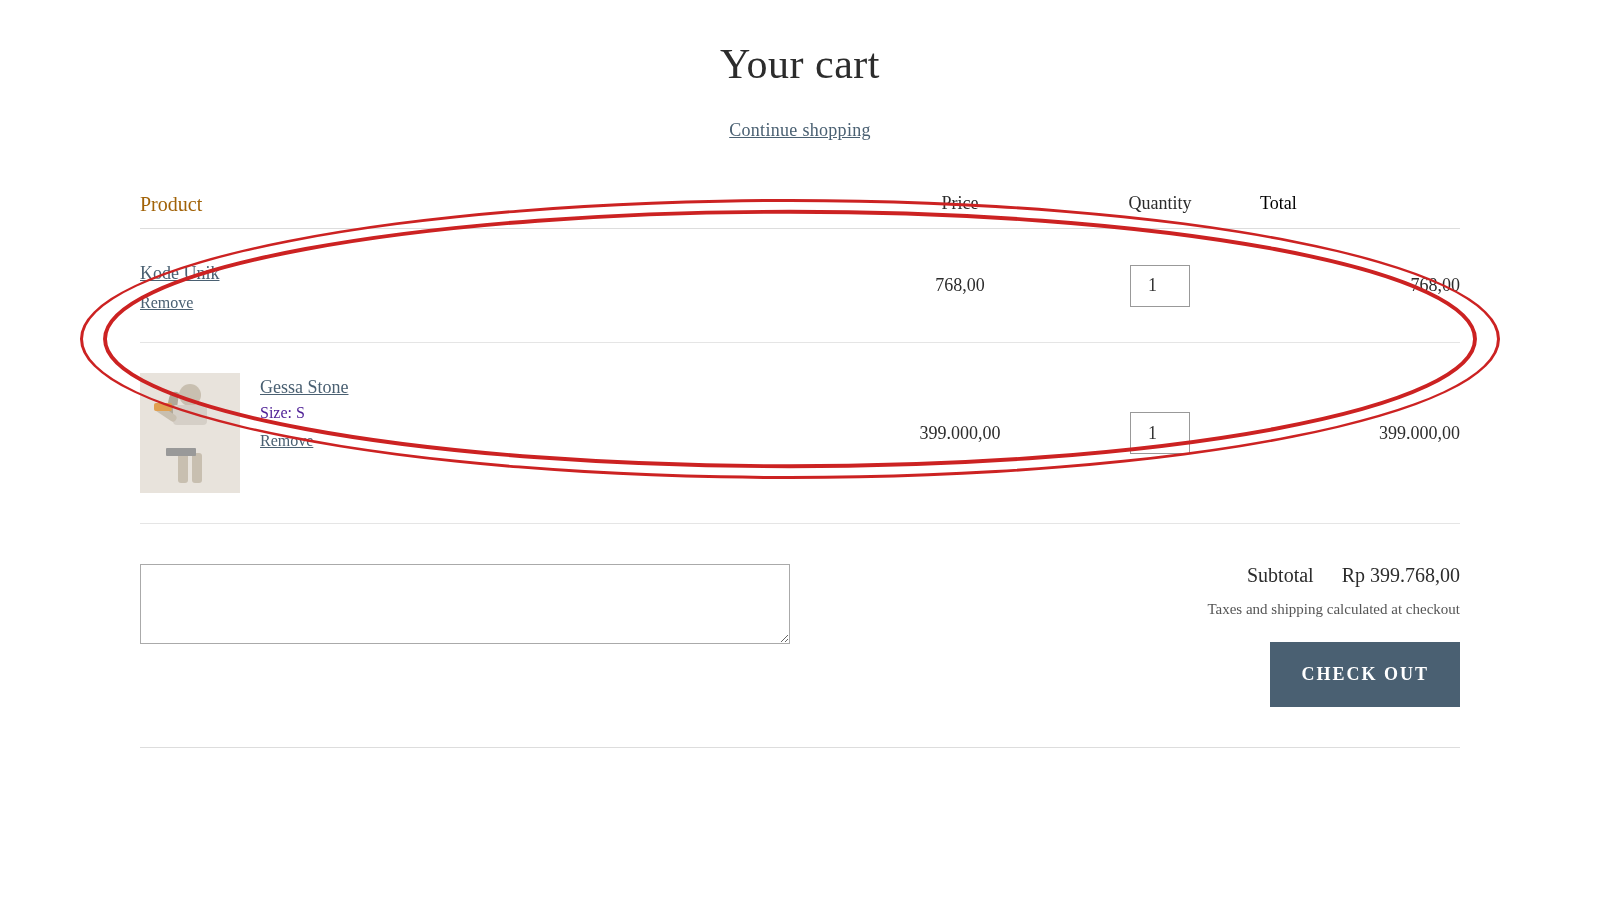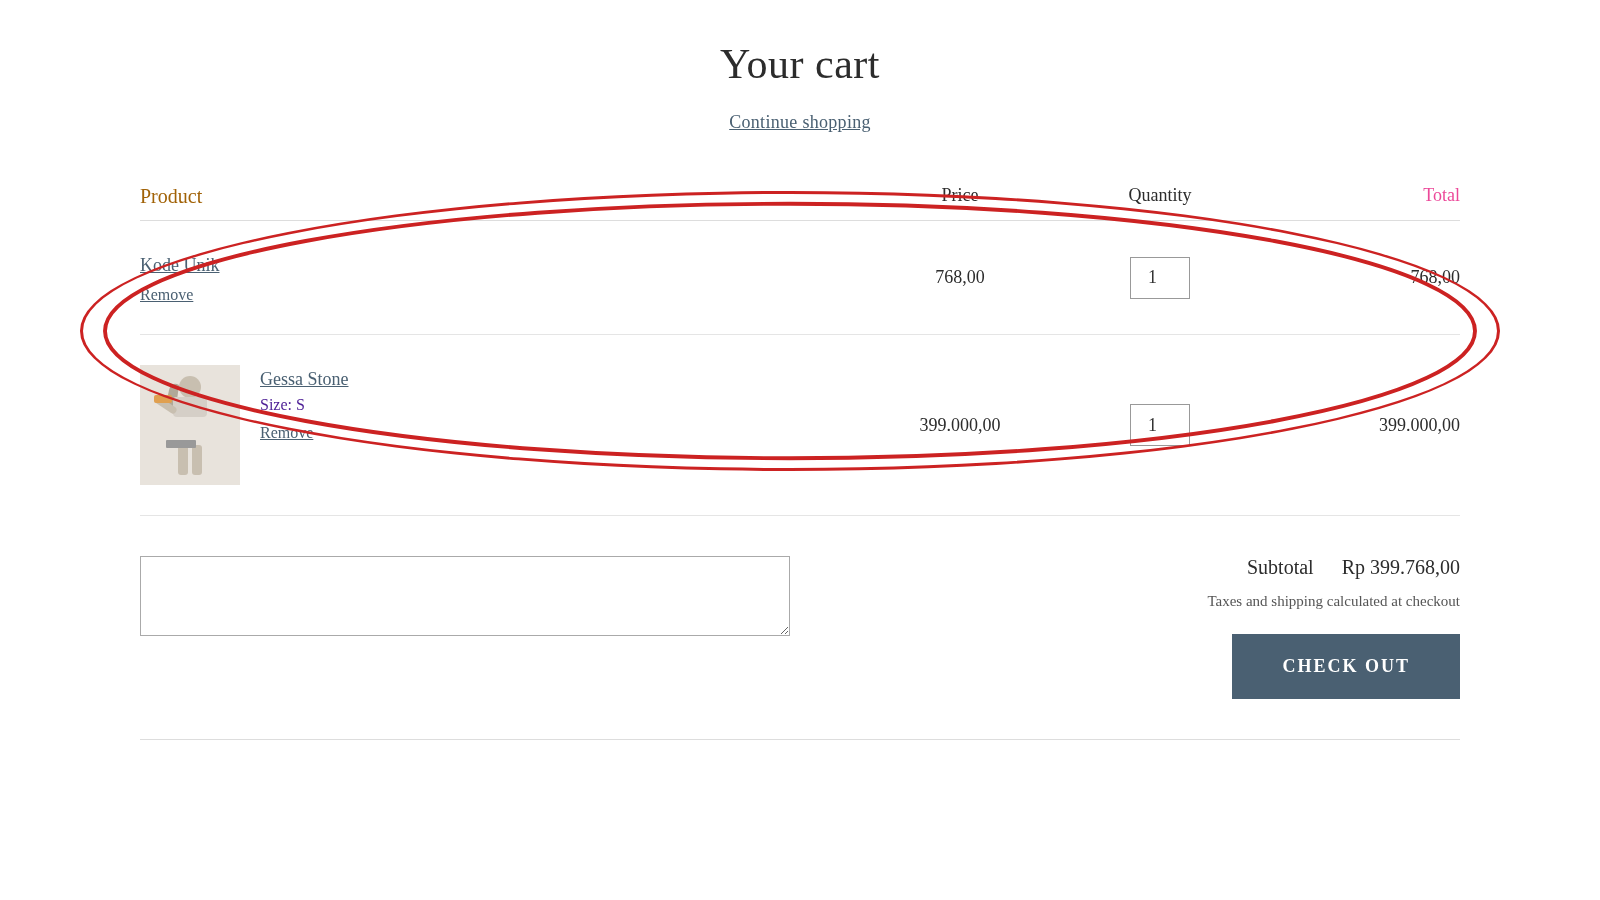--- a/index.html
+++ b/index.html
@@ -20,21 +20,21 @@
       max-width: 1440px;
       margin: 0 auto;
       padding: 40px 60px;
     }
 
     .page-title {
       text-align: center;
       font-size: 42px;
       font-weight: 400;
       color: #2c2c2c;
-      margin-bottom: 24px;
+      margin-bottom: 32px;
       letter-spacing: 0.5px;
     }
 
     .continue-shopping-wrapper {
       text-align: center;
       margin-bottom: 40px;
     }
 
     .continue-shopping-link {
       color: #4a6072;
@@ -66,23 +66,22 @@
     }
 
     .col-quantity {
       text-align: center;
       font-size: 18px;
       color: #2c2c2c;
       font-weight: 400;
     }
 
     .col-total {
-      text-align: right;
-      font-size: 18px;
-      color: #ec4899;
+      font-size: 18px;
+      color: #000000;
       font-weight: 400;
     }
 
     .cart-row {
       display: grid;
       grid-template-columns: 1fr 200px 200px 200px;
       padding: 30px 0;
       border-bottom: 1px solid #e5e5e5;
       align-items: center;
     }
@@ -242,21 +241,21 @@
     .tax-note {
       font-size: 15px;
       color: #555;
       text-align: center;
     }
 
     .checkout-button {
       background: #4a6072;
       color: #ffffff;
       border: none;
-      padding: 22px 50px;
+      padding: 22px 31px;
       font-size: 18px;
       font-family: Georgia, serif;
       letter-spacing: 2px;
       cursor: pointer;
       text-transform: uppercase;
       font-weight: 600;
       margin-top: 10px;
     }
 
     .bottom-border {

